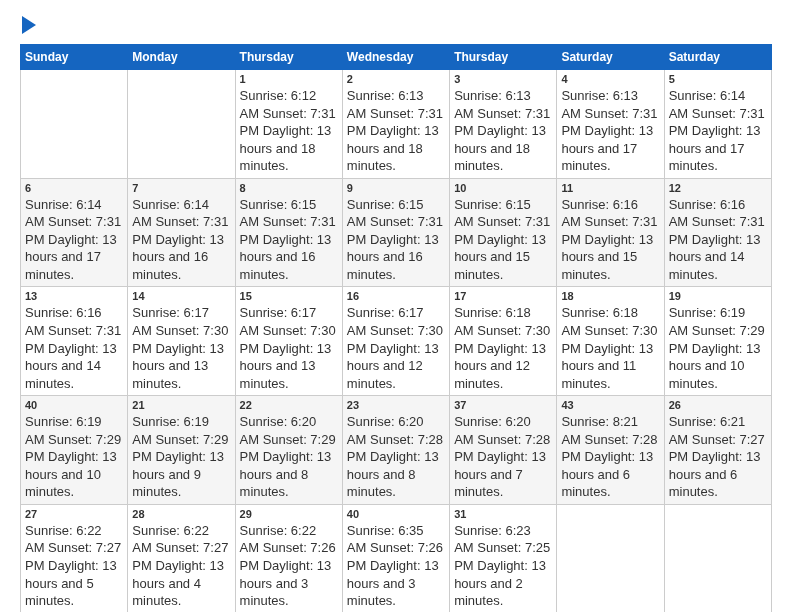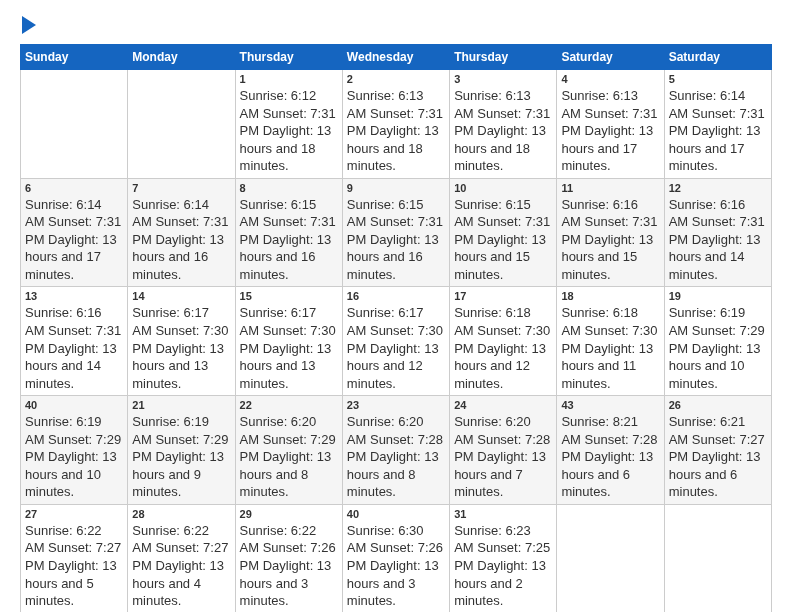--- a/index.html
+++ b/index.html
@@ -280,21 +280,21 @@
 Sunset: 7:29 PM
 Daylight: 13 hours and 8 minutes.</div>
           </td>
           <td>
             <span class="day-num">23</span>
             <div class="cell-info">Sunrise: 6:20 AM
 Sunset: 7:28 PM
 Daylight: 13 hours and 8 minutes.</div>
           </td>
           <td>
-            <span class="day-num">24</span>
+            <span class="day-num">37</span>
             <div class="cell-info">Sunrise: 6:20 AM
 Sunset: 7:28 PM
 Daylight: 13 hours and 7 minutes.</div>
           </td>
           <td>
             <span class="day-num">43</span>
             <div class="cell-info">Sunrise: 8:21 AM
 Sunset: 7:28 PM
 Daylight: 13 hours and 6 minutes.</div>
           </td>
@@ -319,21 +319,21 @@
 Daylight: 13 hours and 4 minutes.</div>
           </td>
           <td>
             <span class="day-num">29</span>
             <div class="cell-info">Sunrise: 6:22 AM
 Sunset: 7:26 PM
 Daylight: 13 hours and 3 minutes.</div>
           </td>
           <td>
             <span class="day-num">40</span>
-            <div class="cell-info">Sunrise: 6:30 AM
+            <div class="cell-info">Sunrise: 6:35 AM
 Sunset: 7:26 PM
 Daylight: 13 hours and 3 minutes.</div>
           </td>
           <td>
             <span class="day-num">31</span>
             <div class="cell-info">Sunrise: 6:23 AM
 Sunset: 7:25 PM
 Daylight: 13 hours and 2 minutes.</div>
           </td>
           <td class="empty-cell"></td>

